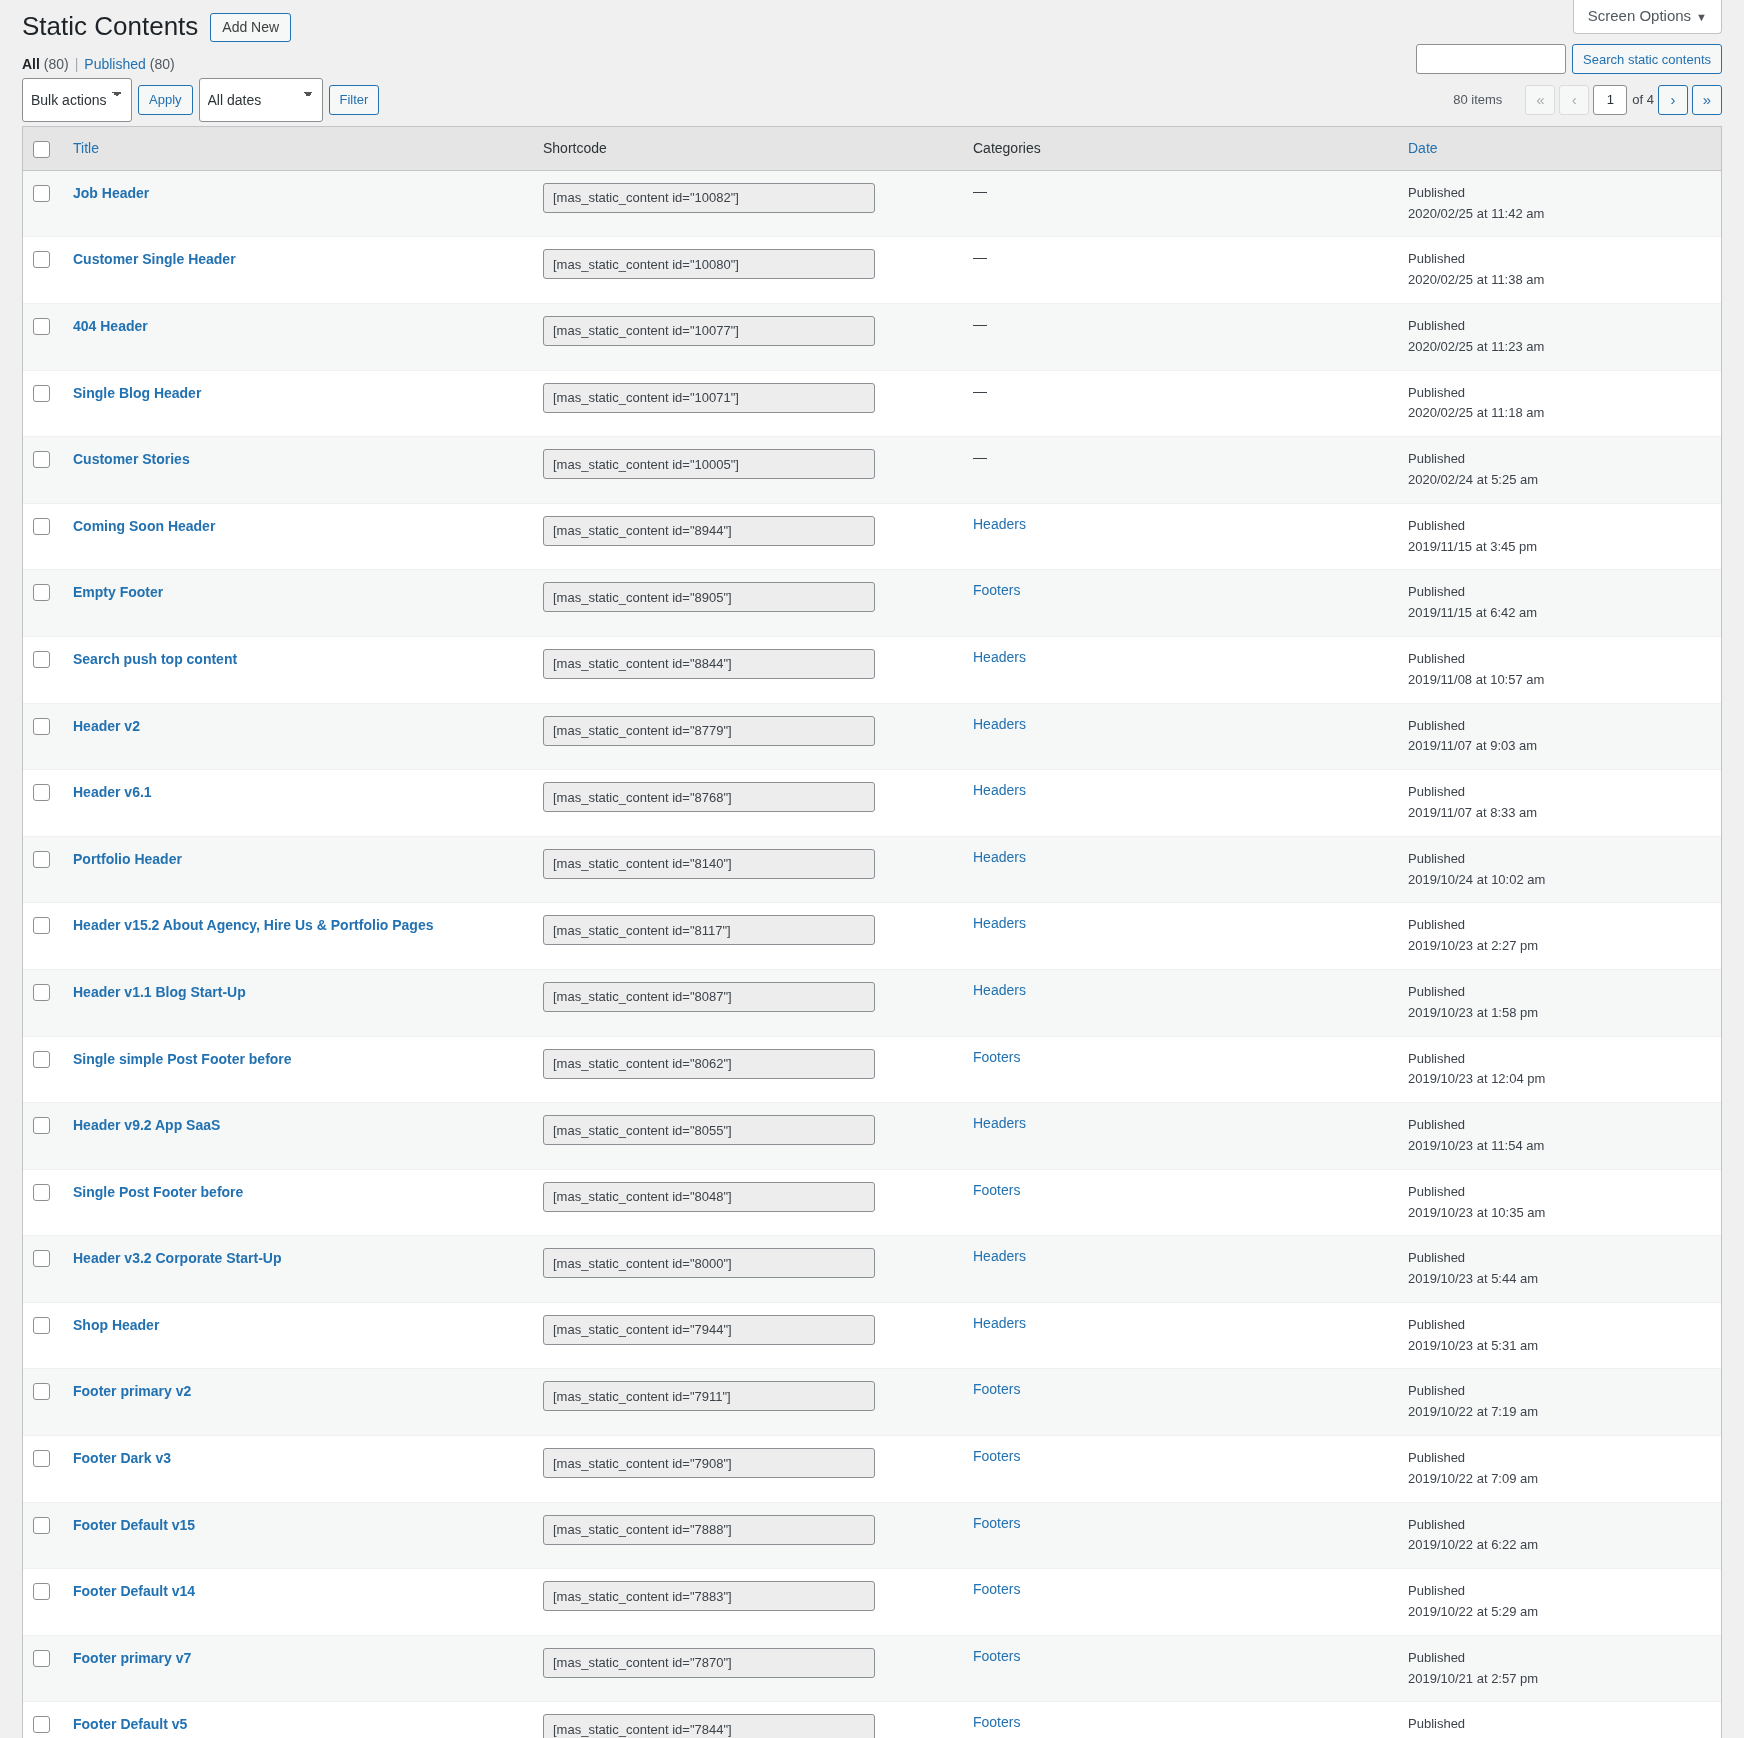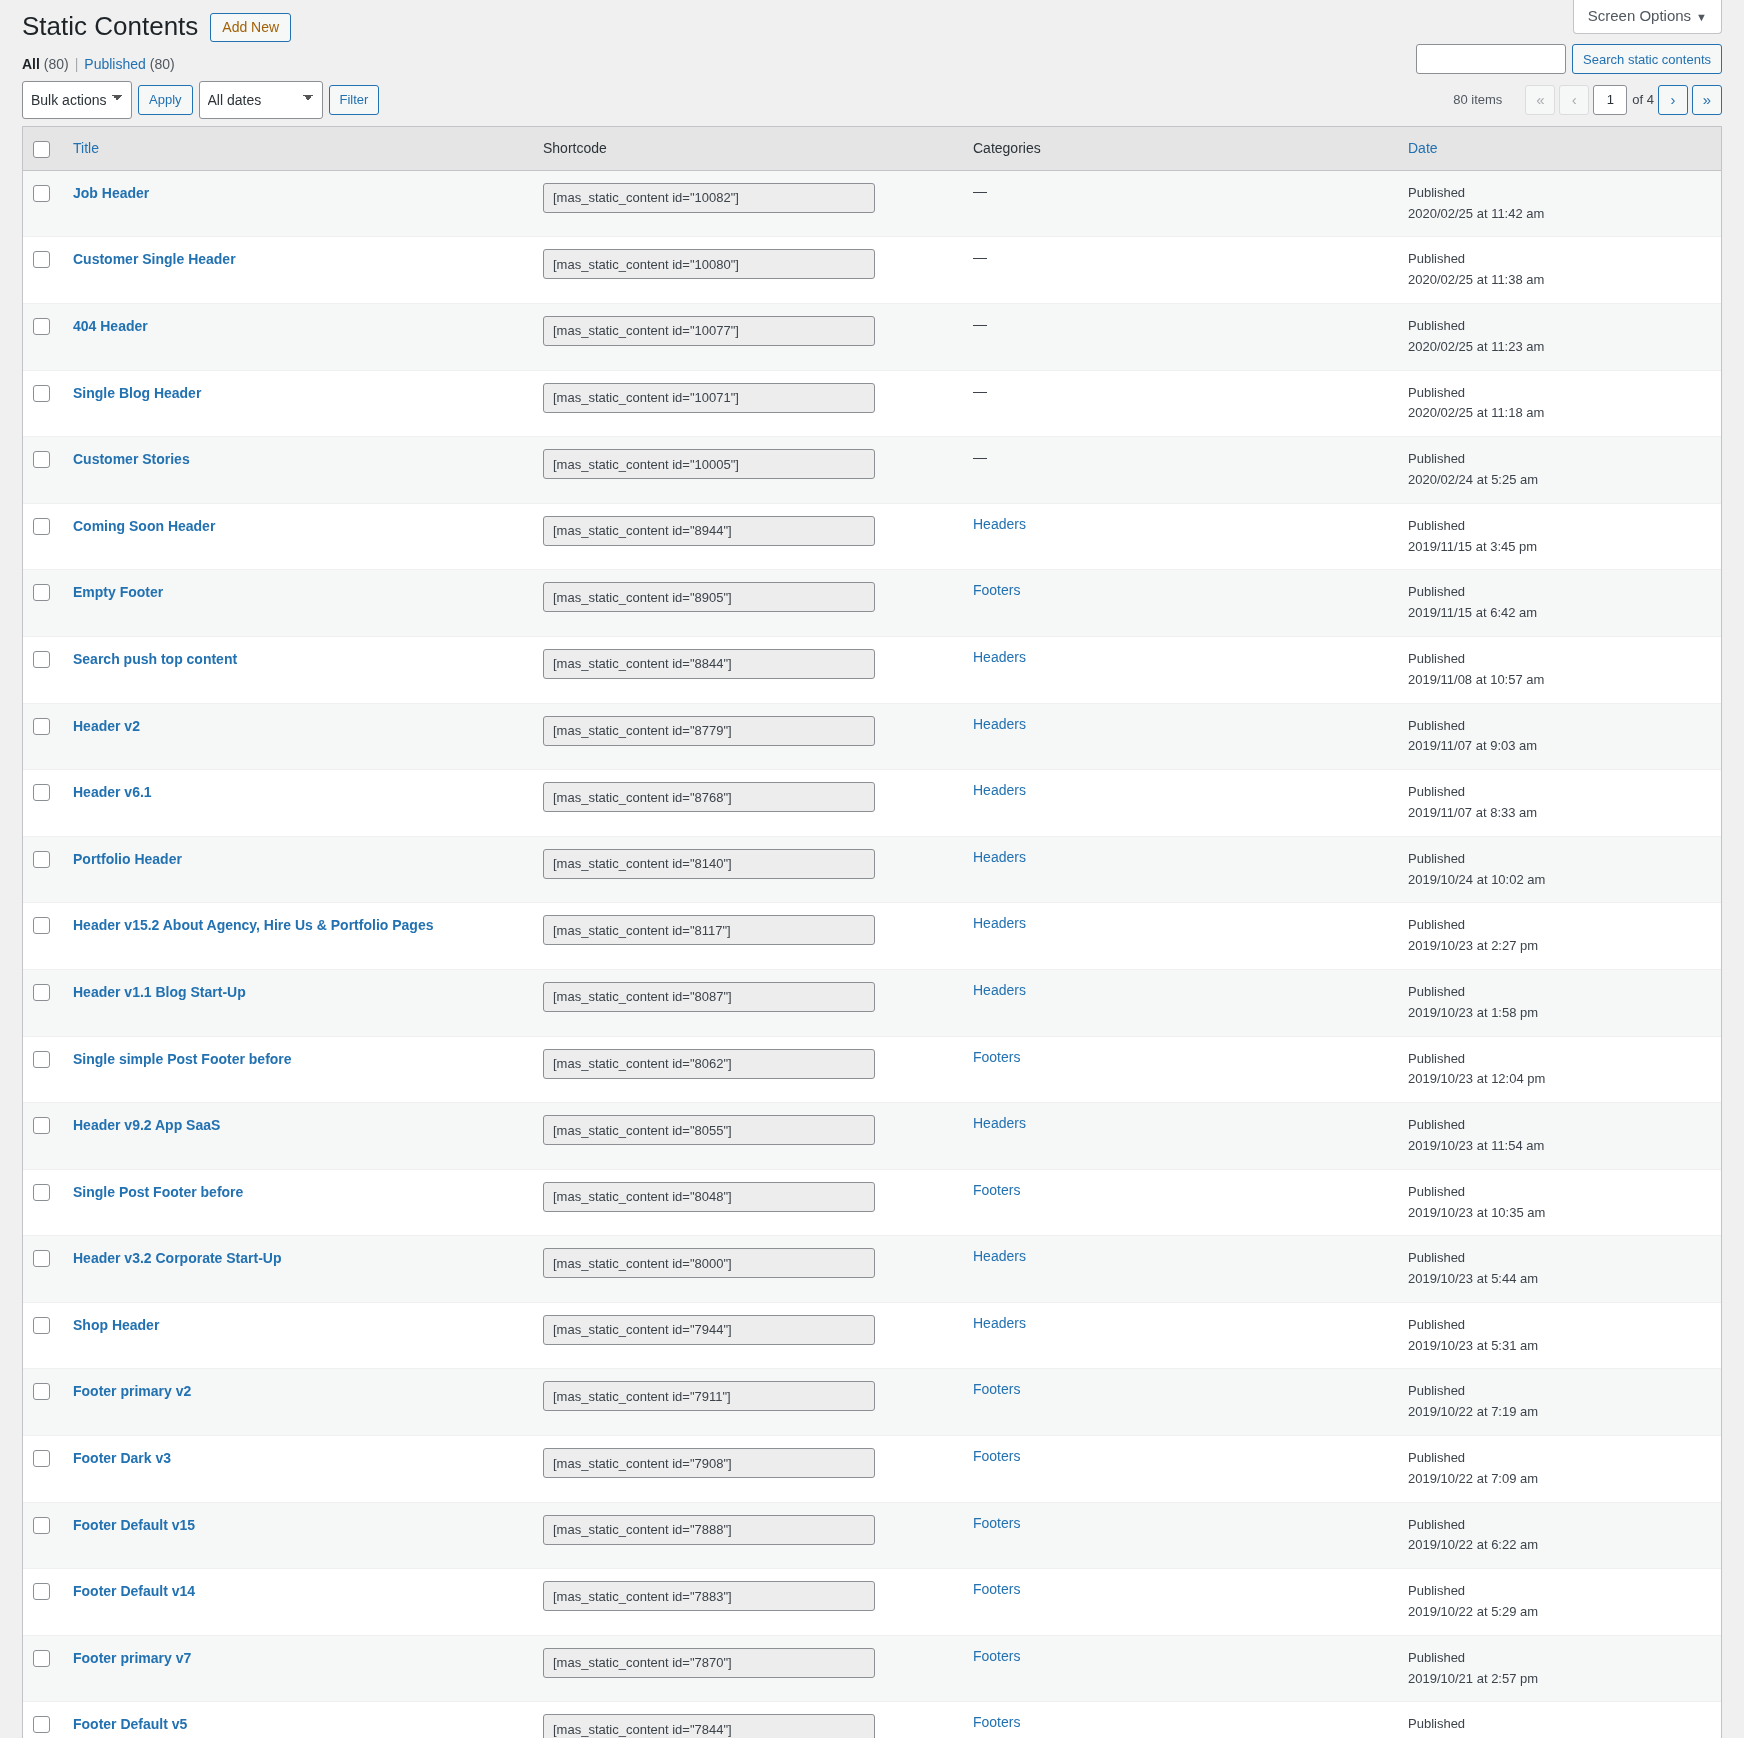--- a/index.html
+++ b/index.html
@@ -40,21 +40,21 @@
     font-size: 26px; font-weight: 400; color: #1d2327;
     margin: 0; line-height: 1.3;
   }
   .page-title-action {
     display: inline-block;
     font-size: 14px;
     line-height: 1.5;
     padding: 3px 11px;
     border: 1px solid #2271b1;
     border-radius: 3px;
-    color: #a16207;
+    color: #404040;
     background: #f6f7f7;
     text-decoration: none;
     cursor: pointer;
     font-weight: 400;
     position: relative; top: 1px;
   }
 
   
   .subsubsub {
     list-style: none; margin: 12px 0 0 0; padding: 0;
@@ -97,21 +97,21 @@
 
   
   .tablenav {
     display: flex; align-items: center;
     height: 40px;
     margin: 8px 0 6px 0;
     position: relative;
   }
   .alignleft { display: flex; align-items: center; gap: 6px; }
   select.bulk-select, select.date-select {
-    height: 38px;
+    height: 44px;
     border: 1px solid #8c8f94;
     border-radius: 3px;
     background: #fff;
     color: #2c3338;
     font-size: 14px;
     padding: 0 24px 0 8px;
     font-family: "Liberation Sans", sans-serif;
     -webkit-appearance: none; appearance: none;
     background-image:
       linear-gradient(45deg, transparent 50%, #555 50%),

